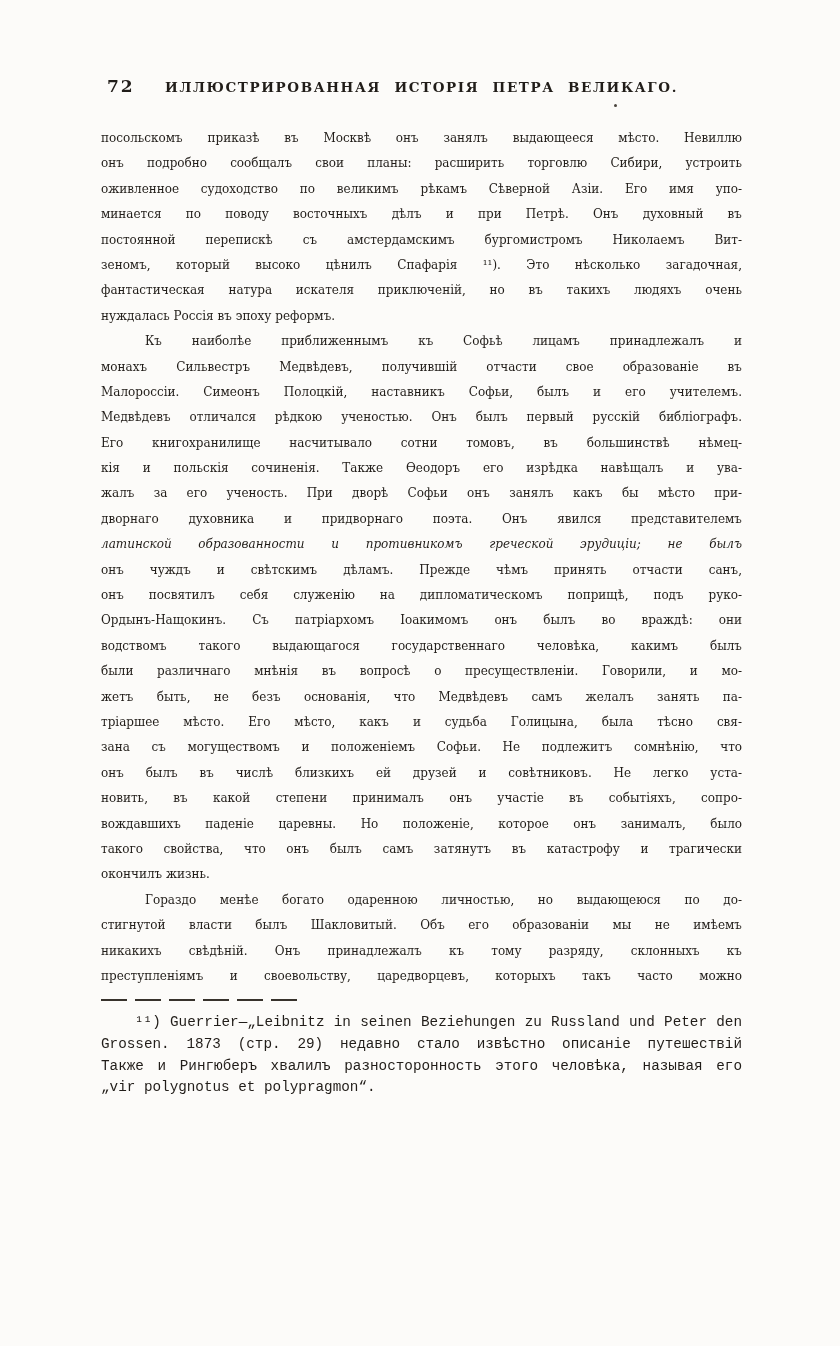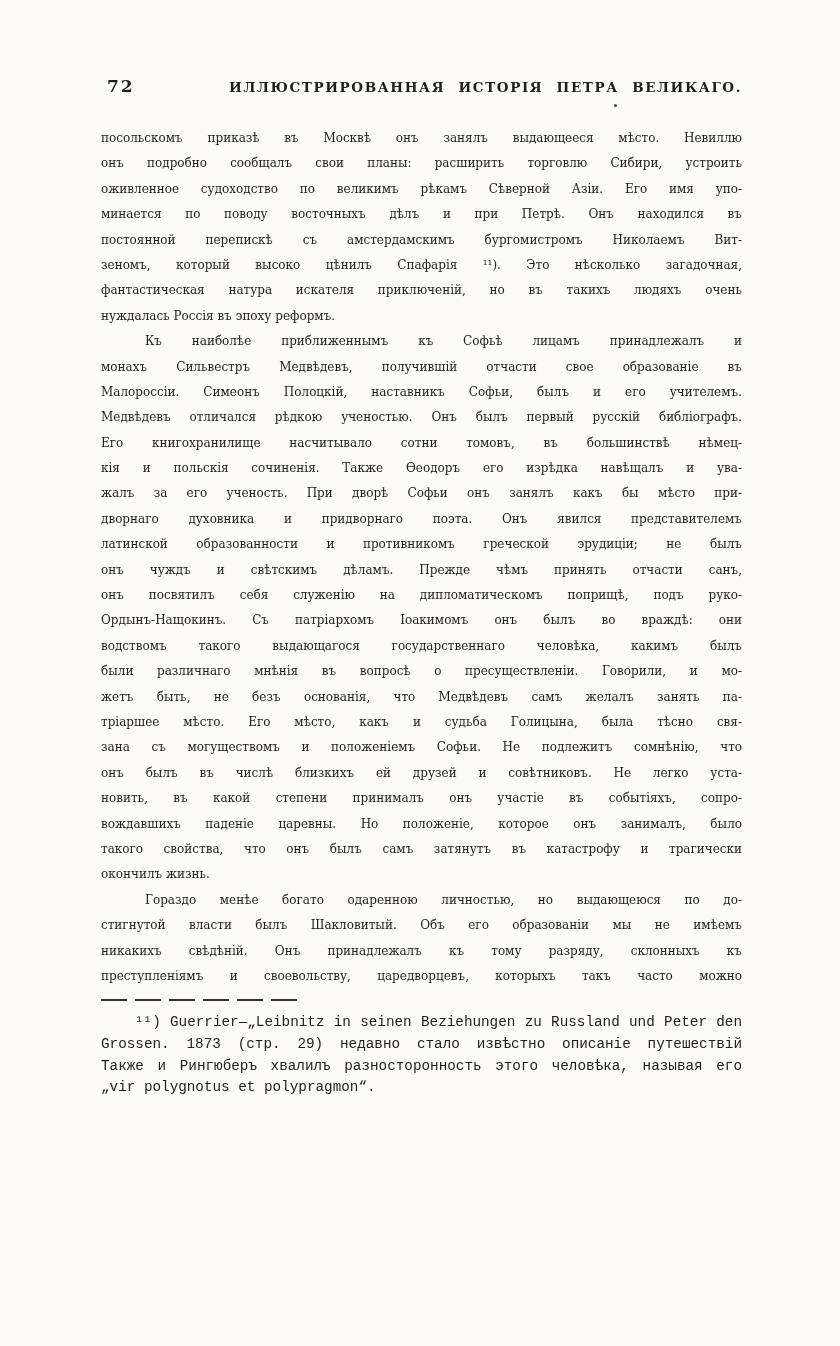--- a/index.html
+++ b/index.html
@@ -24,21 +24,21 @@
   .running-head{
     position:absolute;
     left:101px; top:76px; width:641px; height:24px;
   }
   .page-num{
     position:absolute; left:6px; top:0;
     font-size:17px; font-weight:700; letter-spacing:2px;
   }
   .running-title{
     position:absolute; left:0; right:0; top:3px;
-    text-align:right;
+    text-align:center;
     font-size:13.5px; font-weight:700;
     letter-spacing:1.6px; word-spacing:7px;
     white-space:nowrap;
   }
   
   .body-text{
     position:absolute;
     left:101px; top:126px; width:641px;
     font-size:12px;
   }
@@ -47,21 +47,21 @@
     height:var(--lh);
     line-height:var(--lh);
     text-align:justify;
     text-align-last:justify;
     overflow:hidden;
     white-space:nowrap; 
   }
   
   .line{white-space:normal;}
   .line.flush{text-align-last:left;}
-  .line.italic{}
+  .line.italic{font-style:italic;}
   .line.indent{text-indent:44px;}
   
   .footnote-rule{
     position:absolute;
     left:101px; top:999px;
     width:200px; height:2px;
     background:repeating-linear-gradient(90deg,
       #37322c 0px, #37322c 26px,
       rgba(0,0,0,0) 26px, rgba(0,0,0,0) 34px);
   }
@@ -91,21 +91,21 @@
     <span class="running-title">ИЛЛЮСТРИРОВАННАЯ ИСТОРІЯ ПЕТРА ВЕЛИКАГО.</span>
   </header>
 
   <span class="speck"></span>
 
   <main class="body-text">
       <div class="paragraph">
         <div class="line">посольскомъ приказѣ въ Москвѣ онъ занялъ выдающееся мѣсто. Невиллю</div>
         <div class="line">онъ подробно сообщалъ свои планы: расширить торговлю Сибири, устроить</div>
         <div class="line">оживленное судоходство по великимъ рѣкамъ Сѣверной Азіи. Его имя упо-</div>
-        <div class="line">минается по поводу восточныхъ дѣлъ и при Петрѣ. Онъ находился въ</div>
+        <div class="line">минается по поводу восточныхъ дѣлъ и при Петрѣ. Онъ духовный въ</div>
         <div class="line">постоянной перепискѣ съ амстердамскимъ бургомистромъ Николаемъ Вит-</div>
         <div class="line">зеномъ, который высоко цѣнилъ Спафарія ¹¹). Это нѣсколько загадочная,</div>
         <div class="line">фантастическая натура искателя приключеній, но въ такихъ людяхъ очень</div>
         <div class="line flush">нуждалась Россія въ эпоху реформъ.</div>
       </div>
       <div class="paragraph">
         <div class="line indent">Къ наиболѣе приближеннымъ къ Софьѣ лицамъ принадлежалъ и</div>
         <div class="line">монахъ Сильвестръ Медвѣдевъ, получившій отчасти свое образованіе въ</div>
         <div class="line">Малороссіи. Симеонъ Полоцкій, наставникъ Софьи, былъ и его учителемъ.</div>
         <div class="line">Медвѣдевъ отличался рѣдкою ученостью. Онъ былъ первый русскій библіографъ.</div>

